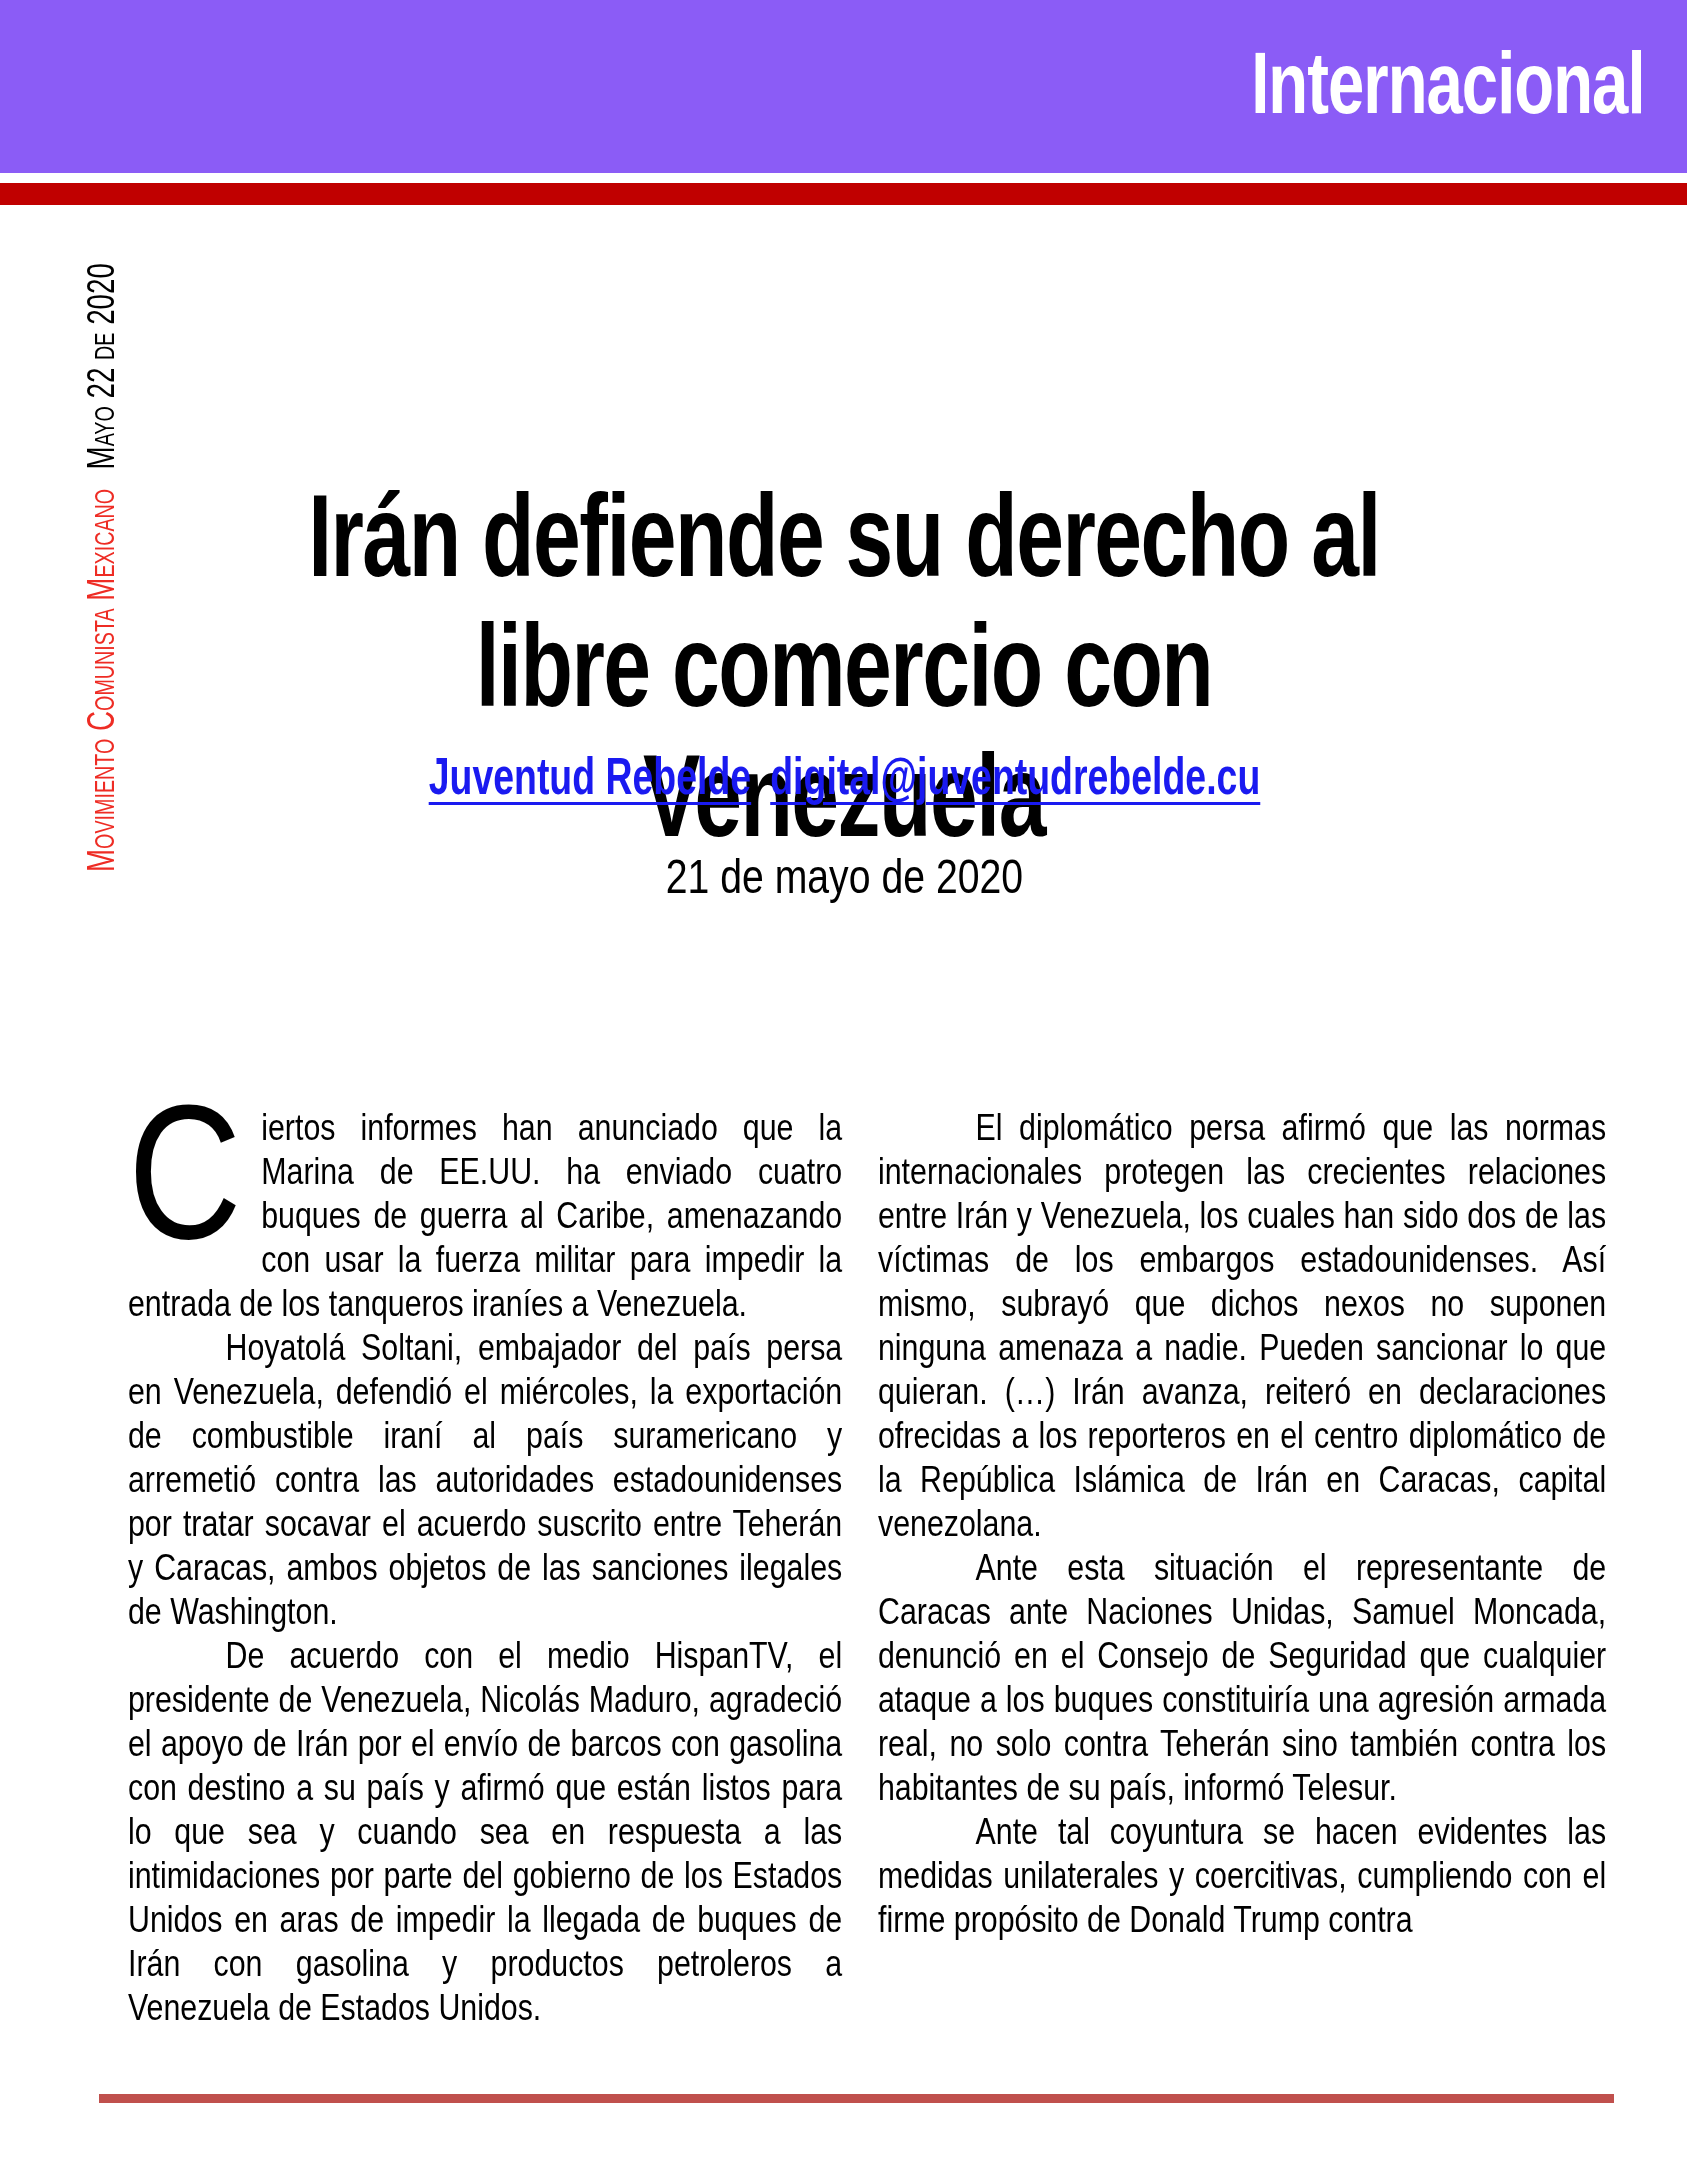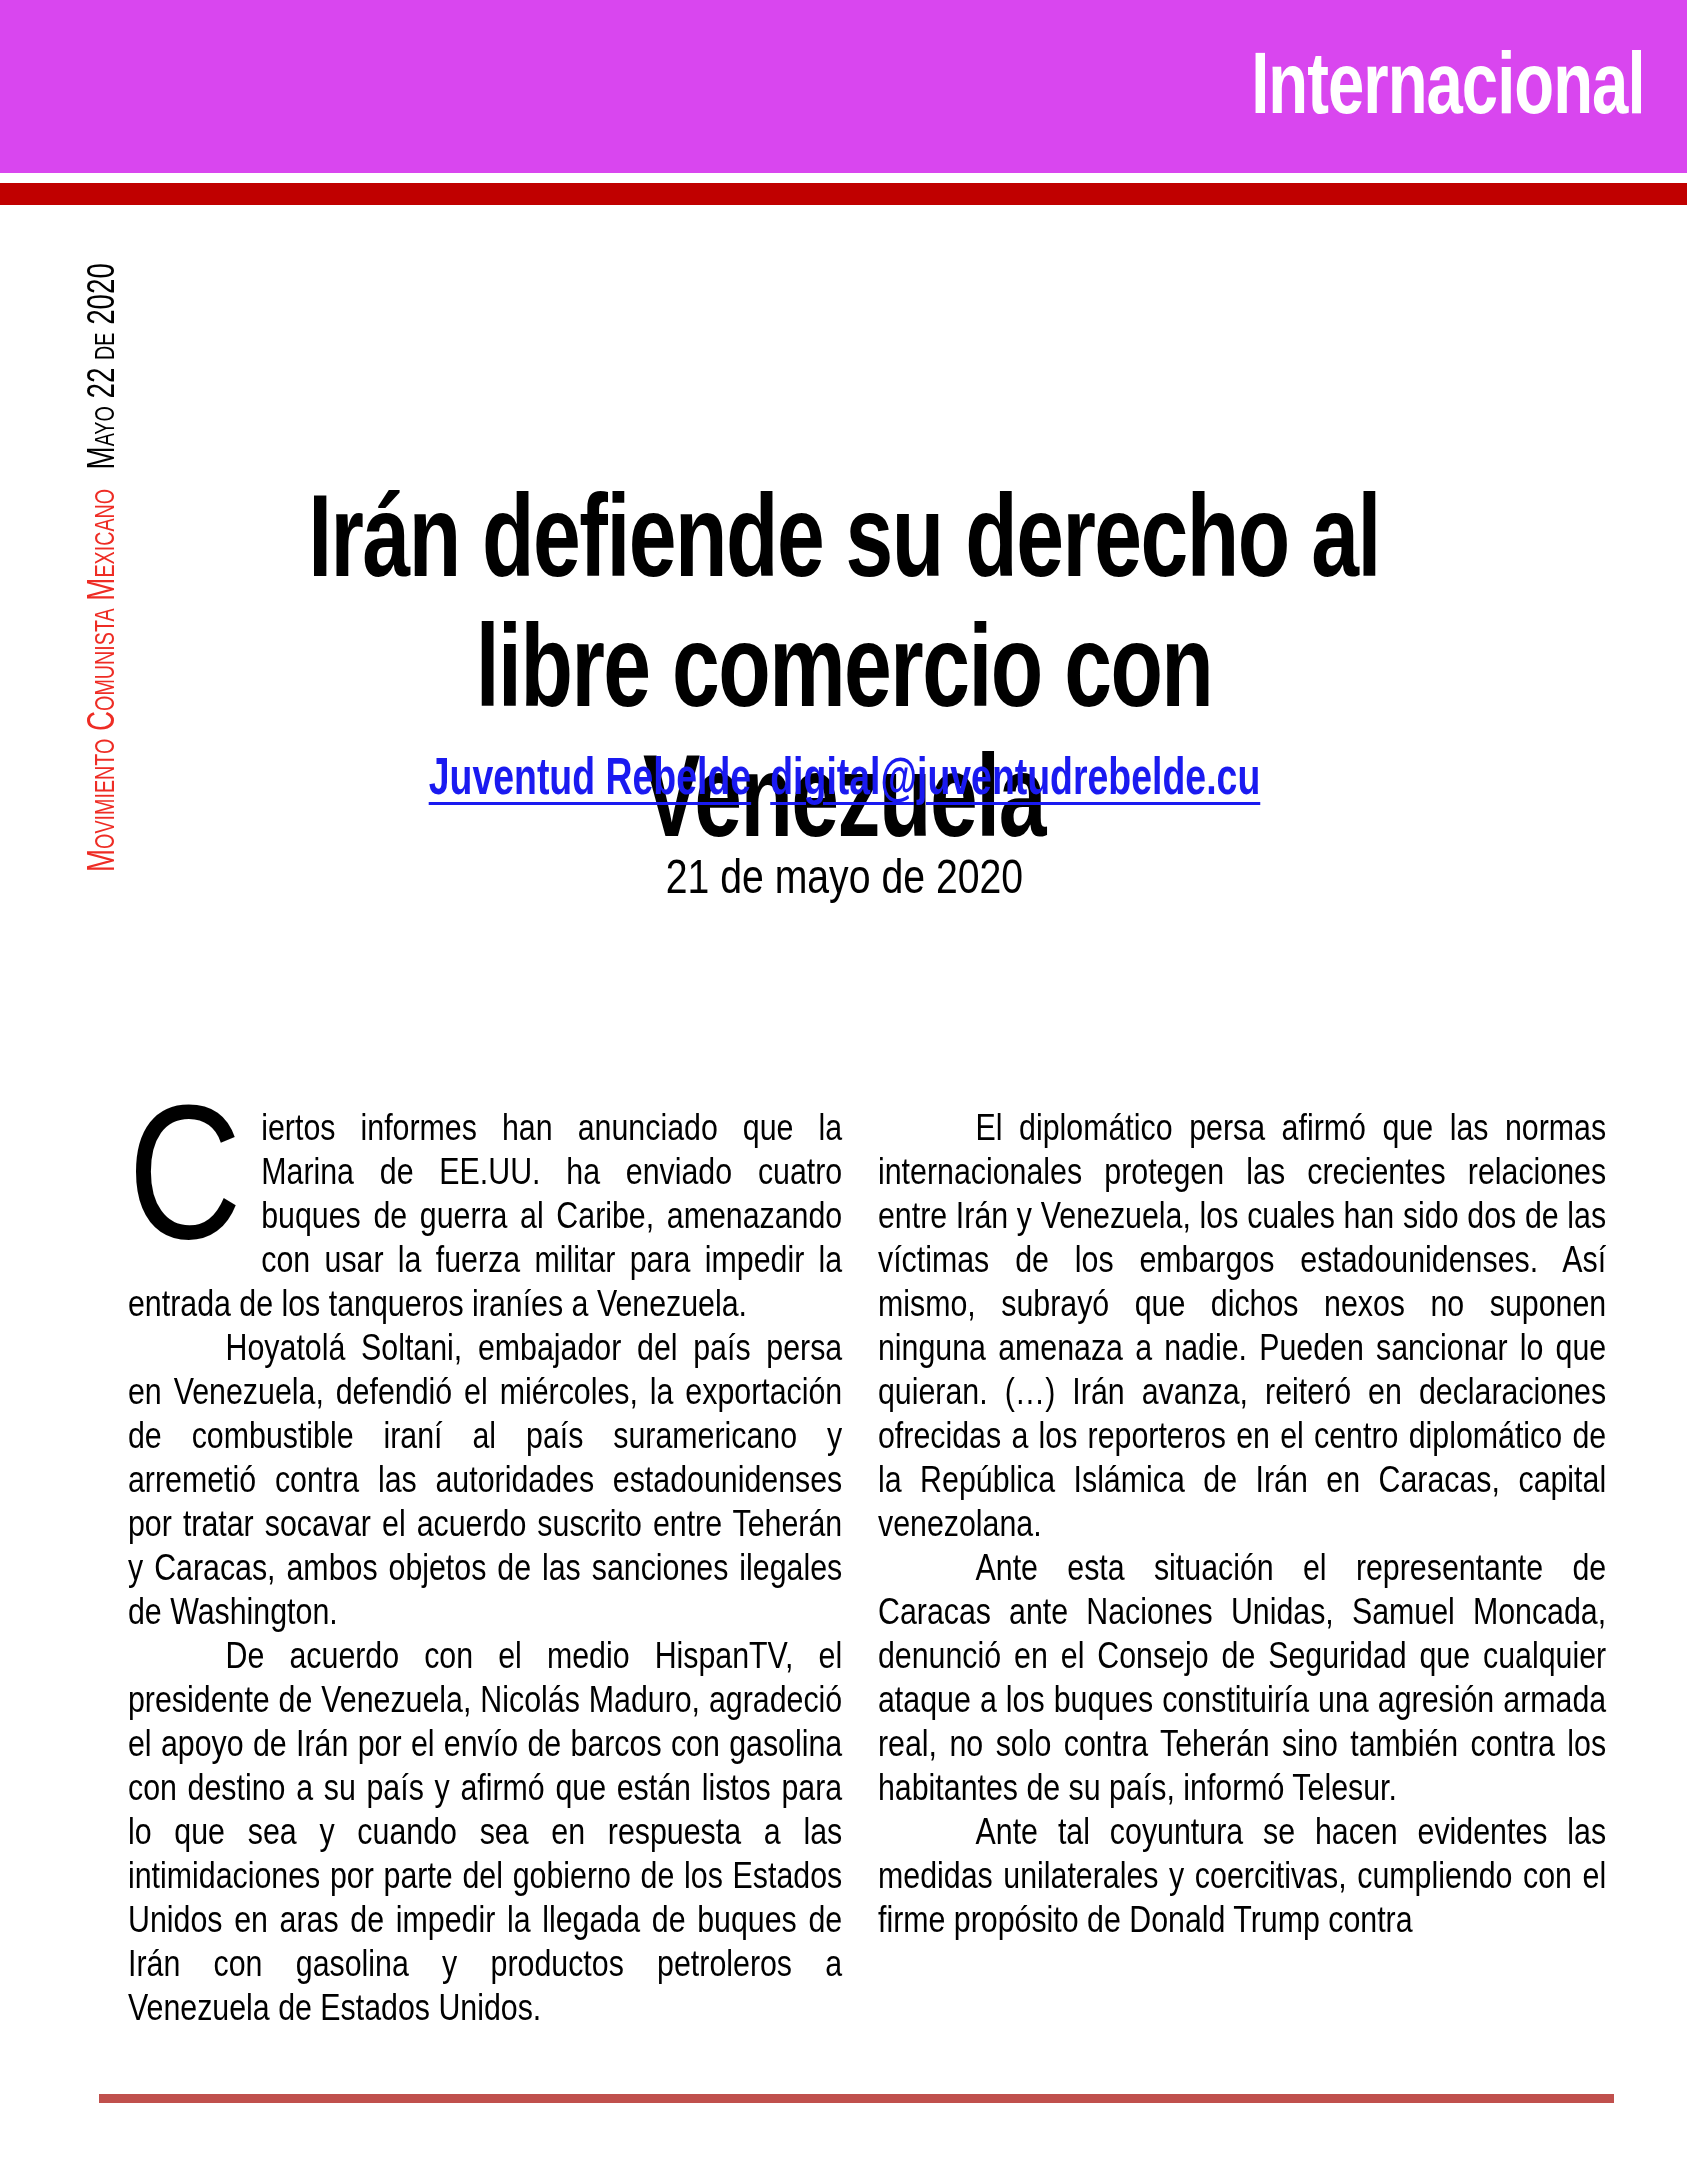--- a/index.html
+++ b/index.html
@@ -1,21 +1,21 @@
 <!DOCTYPE html>
 <html lang="es" style="font-size:10.6px"><head>
 <meta charset="utf-8">
 <style>
   html,body{margin:0;padding:0;background:#ffffff;}
   .page{
     position:relative;width:1687px;height:2183px;background:#ffffff;
     font-family:"Liberation Sans","DejaVu Sans",sans-serif;color:#000000;overflow:hidden;
   }
   
-  .banner{position:absolute;left:0;top:0;width:1687px;height:173px;background:#d946ef;}
+  .banner{position:absolute;left:0;top:0;width:1687px;height:173px;background:#8b5cf6;}
   .banner-label{
     position:absolute;right:42px;top:33px;margin:0;
     font-size:87px;font-weight:700;color:#ffffff;letter-spacing:-1.3px;white-space:nowrap;
     transform:scaleX(.75);transform-origin:100% 50%;
   }
   .divider-band{position:absolute;left:0;top:183px;width:1687px;height:22px;background:#C00000;}
   
   .masthead{
     position:absolute;left:64px;top:872px;width:637px;height:74px;
     transform:rotate(-90deg);transform-origin:0 0;

